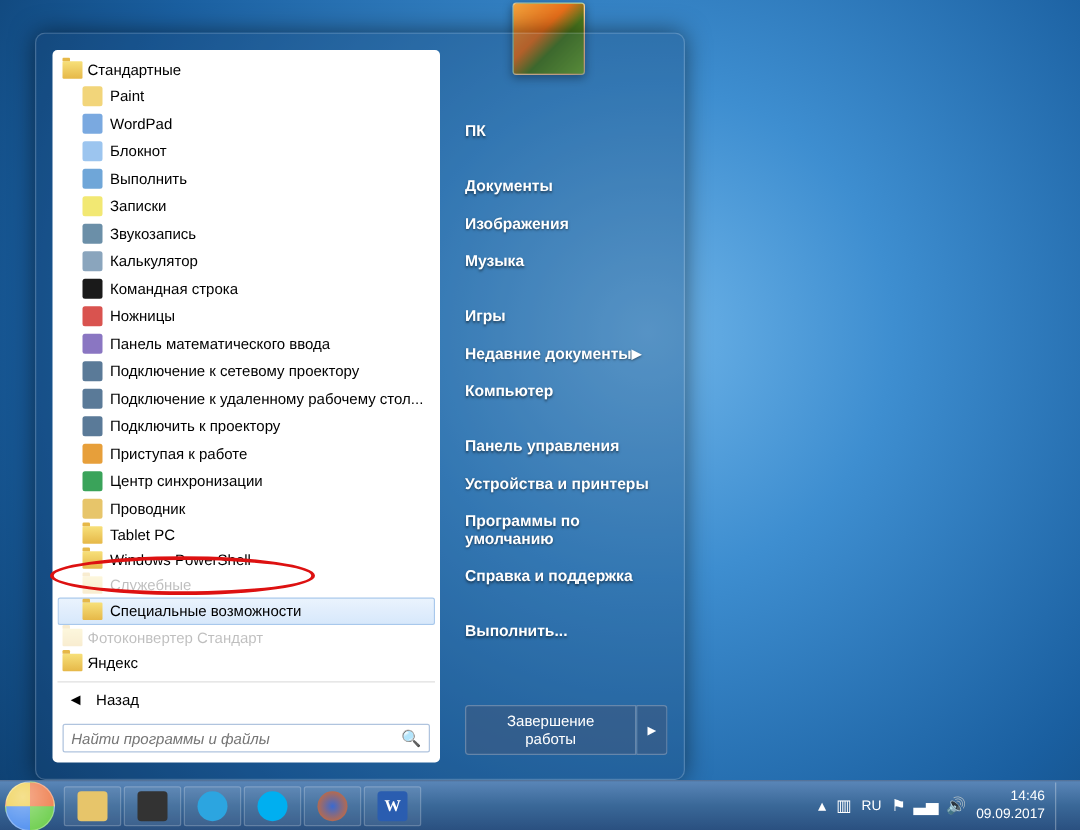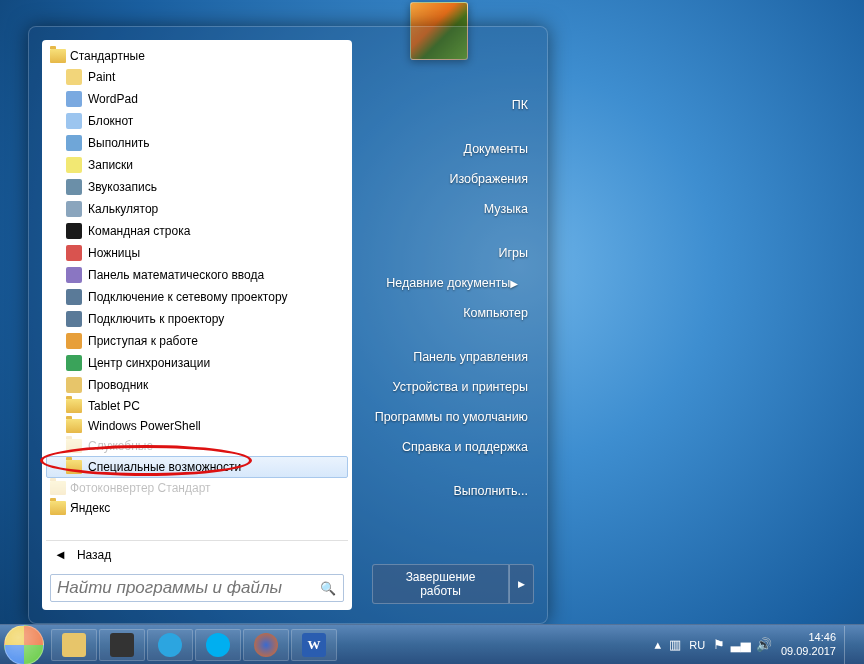--- a/index.html
+++ b/index.html
@@ -82,36 +82,36 @@
 .search-box {
   margin: 6px 4px 2px 4px;
   display: flex; align-items: center;
   border: 1px solid #b0c4de;
   border-radius: 2px;
   background: #fff;
   padding: 3px 6px;
 }
 .search-box input {
   flex: 1; border: none; outline: none;
-  font-style: italic; color: #0f766e; font-size: 17px;
+  font-style: italic; color: #0f766e; font-size: 12px;
 }
 .search-icon { color: #5a7ca8; font-size: 13px; }
 
 .right-pane {
   flex: 1;
   padding: 10px 0 0 14px;
   display: flex; flex-direction: column;
   color: #fff;
   font-size: 12.5px;
   text-shadow: 0 1px 2px rgba(0,0,0,0.5);
 }
 .right-item {
   padding: 8px 6px;
   cursor: default;
-  display: flex; align-items: center; justify-content: flex-end;
+  display: flex; align-items: center; justify-content: flex-start; font-weight: bold;
 }
 .right-spacer { height: 14px; }
 .submenu-arrow { font-size: 10px; margin-right: 10px; }
 
 .shutdown-row {
   margin-top: auto;
   margin-bottom: 6px;
   margin-left: 6px;
   display: flex; align-items: stretch;
 }
@@ -247,20 +247,24 @@
             <div class="prog-item">
               <span class="app-icon" style="background:#8a76c2"></span>
               <span>Панель математического ввода</span>
             </div>
             <div class="prog-item">
               <span class="app-icon" style="background:#5a7a98"></span>
               <span>Подключение к сетевому проектору</span>
             </div>
             <div class="prog-item">
               <span class="app-icon" style="background:#5a7a98"></span>
+              <span>Подключение к удаленному рабочему стол...</span>
+            </div>
+            <div class="prog-item">
+              <span class="app-icon" style="background:#5a7a98"></span>
               <span>Подключить к проектору</span>
             </div>
             <div class="prog-item">
               <span class="app-icon" style="background:#e79f3a"></span>
               <span>Приступая к работе</span>
             </div>
             <div class="prog-item">
               <span class="app-icon" style="background:#3aa35a"></span>
               <span>Центр синхронизации</span>
             </div>

